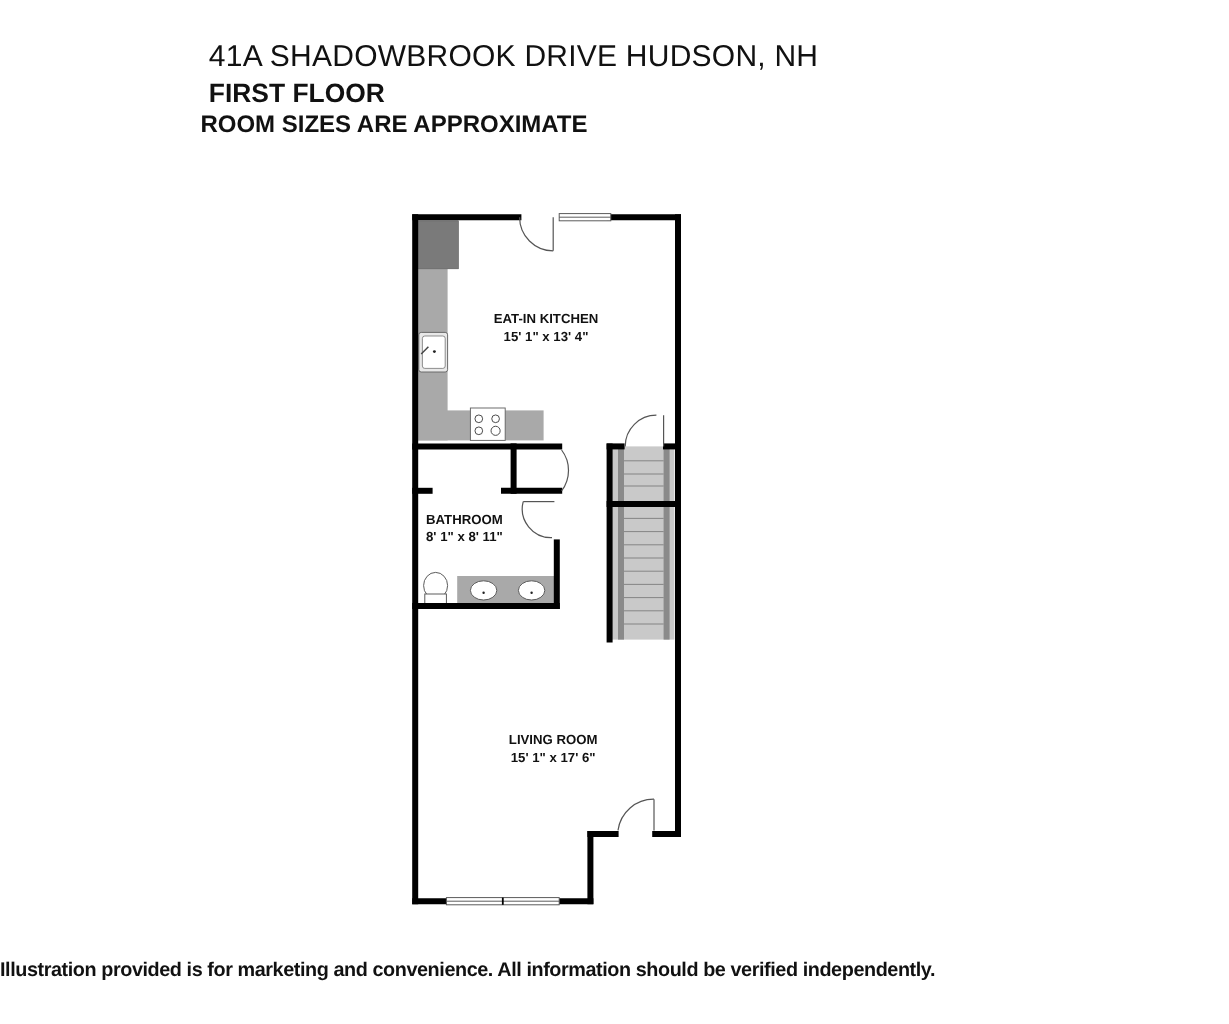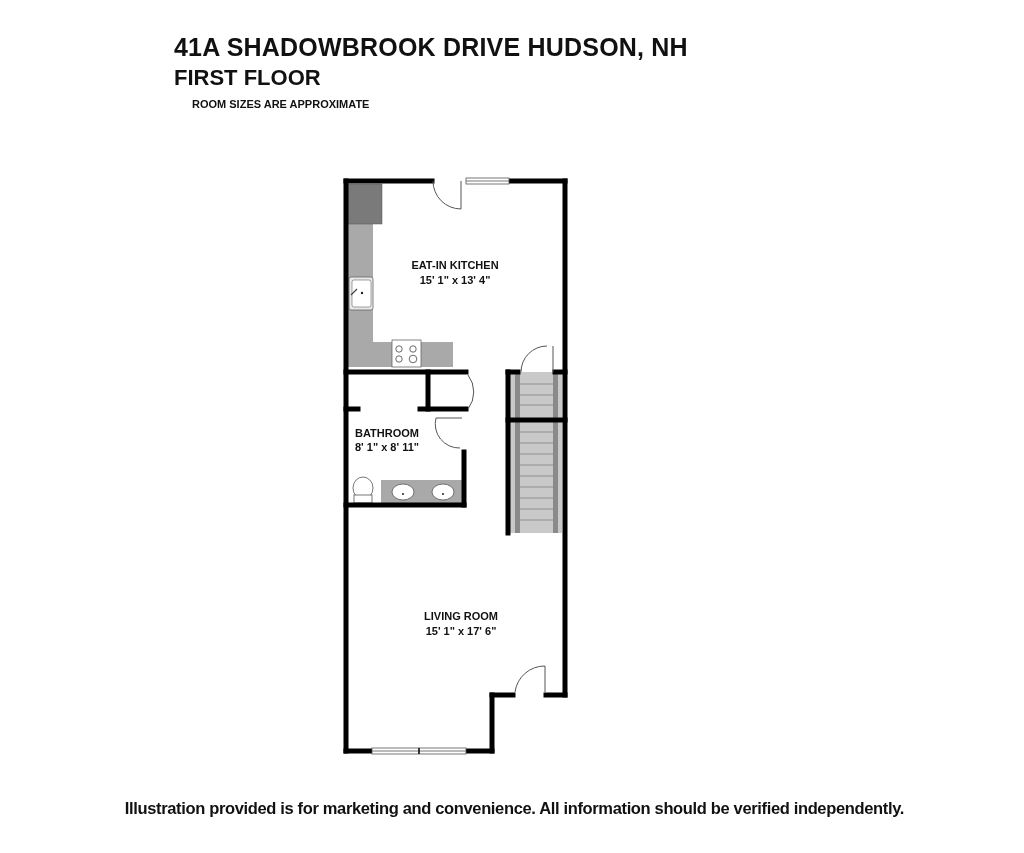--- a/index.html
+++ b/index.html
@@ -1,28 +1,28 @@
 <!DOCTYPE html>
 <html><head>
   <meta charset="utf-8">
   <style>
     html, body { margin: 0; padding: 0; background: #ffffff; }
     body { width: 1024px; height: 853px; position: relative; overflow: hidden;
            font-family: "Liberation Sans", sans-serif; color: #111; }
-    .title { position: absolute; left: 174px; top: 33px; font-weight: 700;
+    .title { position: absolute; left: 174px; top: 33px; font-weight: 400;
              font-size: 25px; line-height: 29px; letter-spacing: 0.2px; margin: 0; }
     .subtitle { position: absolute; left: 174px; top: 63px; font-weight: 700;
              font-size: 22px; line-height: 29px; margin: 0; }
-    .note { position: absolute; left: 192px; top: 94px; font-weight: 700;
-            font-size: 11px; line-height: 20px; margin: 0; }
+    .note { position: absolute; left: 167px; top: 94px; font-weight: 700;
+            font-size: 20px; line-height: 20px; margin: 0; }
     .plan { position: absolute; left: 0; top: 0; }
     .room-label { font-family: "Liberation Sans", sans-serif; font-weight: 700;
                   font-size: 11px; fill: #111; }
     .disclaimer { position: absolute; left: 0; width: 904px; top: 799px;
-                  text-align: right; font-weight: 700; font-size: 16.5px;
+                  text-align: left; font-weight: 700; font-size: 16.5px;
                   letter-spacing: -0.35px; margin: 0; }
   </style>
 </head>
 <body>
 
 <h1 class="title">41A SHADOWBROOK DRIVE HUDSON, NH</h1>
 <h2 class="subtitle">FIRST FLOOR</h2>
 <p class="note">ROOM SIZES ARE APPROXIMATE</p>
 
 <svg class="plan" width="1024" height="853" viewBox="0 0 1024 853" xmlns="http://www.w3.org/2000/svg">

